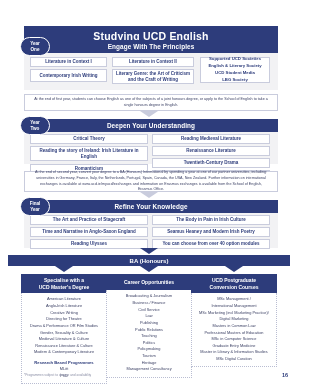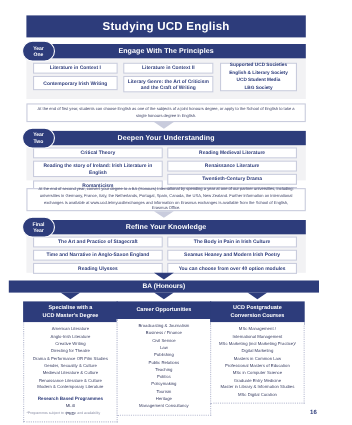--- a/index.html
+++ b/index.html
@@ -12,21 +12,21 @@
   .page {
     position: relative;
     width: 298px; height: 386px;
     background: #ffffff;
     padding: 0;
   }
 
   
   .title-bar {
     position: absolute;
-    left: 24px; top: 14px;
+    left: 24px; top: 26px;
     width: 254px; height: 20px;
     background: #2d3c7b;
     display: flex; align-items: center; justify-content: center; text-align: center;
   }
   .title-bar .title-text {
     color: #ffffff;
     font-size: 10.5px;
     font-weight: bold;
     letter-spacing: 0.2px;
   }

